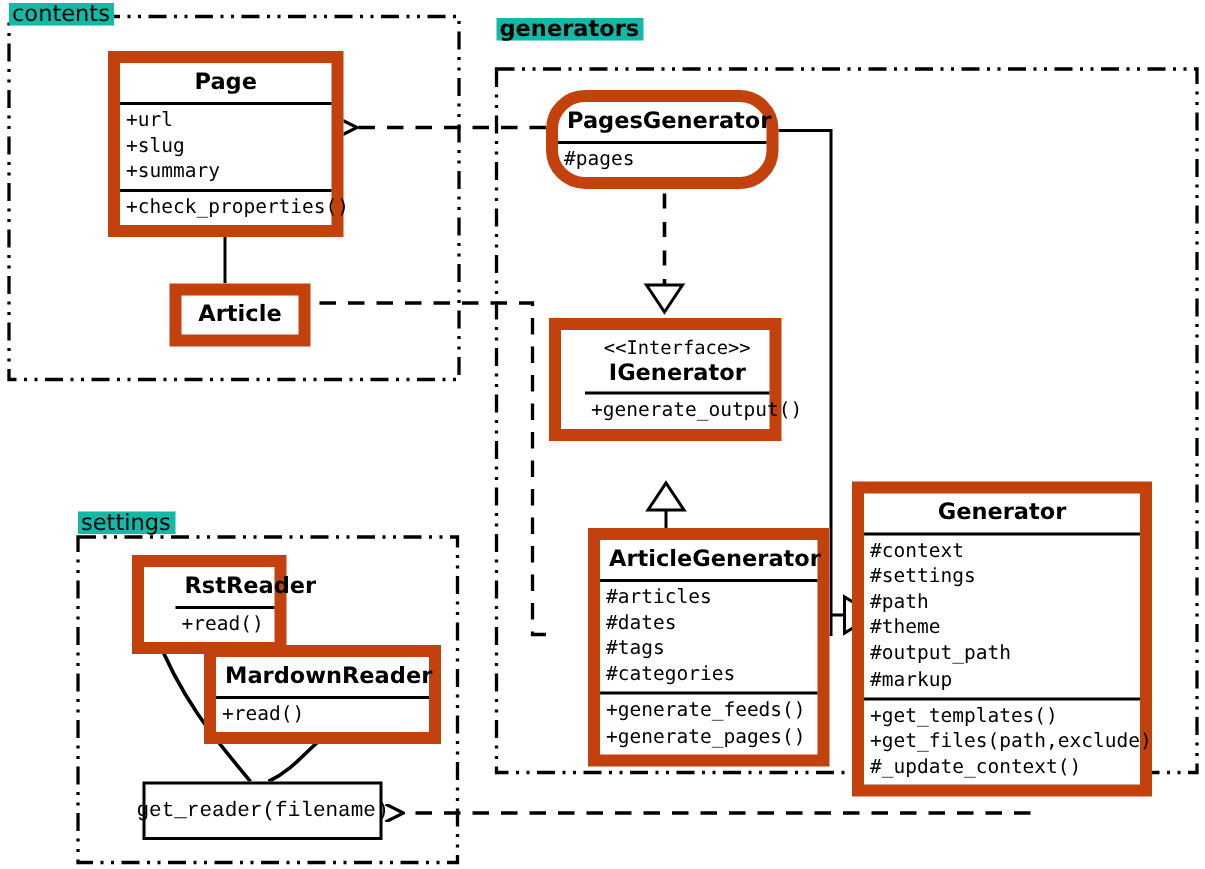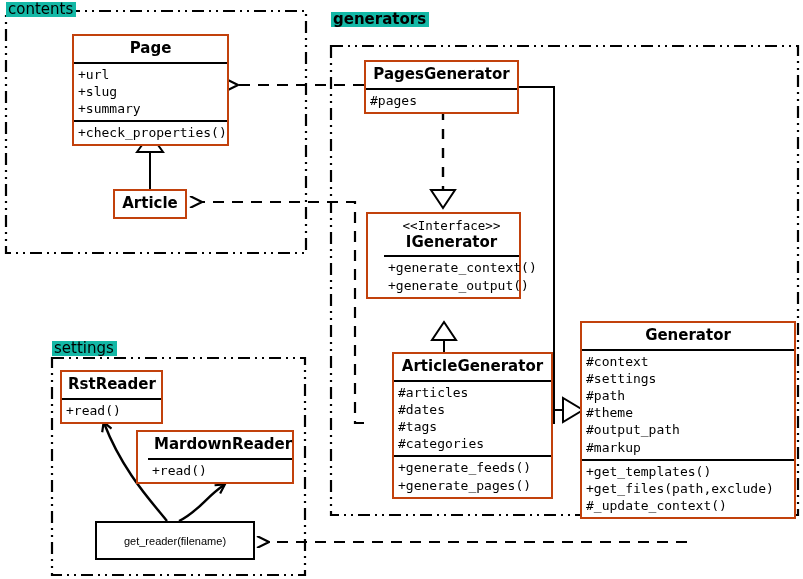--- a/index.html
+++ b/index.html
@@ -29,21 +29,21 @@
     font-size: 15px;
     color: #000;
     background: #14b8a6;
     padding: 0 3px 0 2px;
     white-space: nowrap;
     line-height: 1;
   }
   
   .cls {
     position: absolute;
-    border: 2px solid #c2410c;
+    border: 8px solid #c2410c;
     background: #ffffff;
     box-sizing: border-box;
   }
   .cls .name {
     text-align: center;
     font-family: "DejaVu Sans", sans-serif;
     font-weight: bold;
     font-size: 15px;
     color: #000;
     padding: 4px 6px 5px 6px;
@@ -71,22 +71,22 @@
   .cls .comp div { white-space: nowrap; }
   
   .fnbox {
     position: absolute;
     border: 2px solid #000;
     background: #ffffff;
     box-sizing: border-box;
     display: flex;
     align-items: center;
     justify-content: center;
-    font-family: Liberation Sans, sans-serif;
-    font-size: 11px;
+    font-family: Liberation Mono, monospace;
+    font-size: 14px;
     color: #000;
   }
 </style>
 </head>
 <body>
 
 <div id="canvas">
 
   <svg class="layer">
     <defs>
@@ -165,81 +165,80 @@
     <div class="comp sep">
       <div>+url</div>
       <div>+slug</div>
       <div>+summary</div>
     </div>
     <div class="comp sep">
       <div>+check_properties()</div>
     </div>
   </div>
 
-  <div class="cls" style="left:113px; top:189px; width:74px;">
+  <div class="cls" style="left:113px; top:189px; width:94px;">
     <div class="name">Article</div>
   </div>
 
-  <div class="cls" style="left:364px; top:60px; width:155px;">
+  <div class="cls" style="left:364px; top:60px; width:155px;border-radius:26px;">
     <div class="name">PagesGenerator</div>
     <div class="comp sep">
       <div>#pages</div>
     </div>
   </div>
 
   <div class="cls" style="left:366px; top:212px; width:155px;padding-left:16px;">
     <div class="name">
       <span class="stereo">&lt;&lt;Interface&gt;&gt;</span>
       <span>IGenerator</span>
     </div>
     <div class="comp sep">
-      <div>+generate_context()</div>
       <div>+generate_output()</div>
     </div>
   </div>
 
   <div class="cls" style="left:364px; top:352px; width:161px;margin-left:28px;">
     <div class="name">ArticleGenerator</div>
     <div class="comp sep">
       <div>#articles</div>
       <div>#dates</div>
       <div>#tags</div>
       <div>#categories</div>
     </div>
     <div class="comp sep">
       <div>+generate_feeds()</div>
       <div>+generate_pages()</div>
     </div>
   </div>
 
-  <div class="cls" style="left:580px; top:321px; width:216px;">
+  <div class="cls" style="left:568px; top:321px; width:200px;">
     <div class="name">Generator</div>
     <div class="comp sep">
       <div>#context</div>
       <div>#settings</div>
       <div>#path</div>
       <div>#theme</div>
       <div>#output_path</div>
       <div>#markup</div>
     </div>
     <div class="comp sep">
       <div>+get_templates()</div>
       <div>+get_files(path,exclude)</div>
       <div>#_update_context()</div>
     </div>
   </div>
 
-  <div class="cls" style="left:60px; top:370px; width:103px;">
+  <div class="cls" style="left:88px; top:370px; width:103px;padding-left:21px;">
     <div class="name">RstReader</div>
     <div class="comp sep">
       <div>+read()</div>
     </div>
   </div>
 
-  <div class="cls" style="left:136px; top:430px; width:158px;padding-left:10px;">
+  <div class="cls" style="left:136px; top:430px; width:158px;">
     <div class="name">MardownReader</div>
     <div class="comp sep">
       <div>+read()</div>
     </div>
   </div>
 
   <div class="fnbox" style="left:95px; top:521px; width:160px; height:39px;">
     <span>get_reader(filename)</span>
   </div>
 

